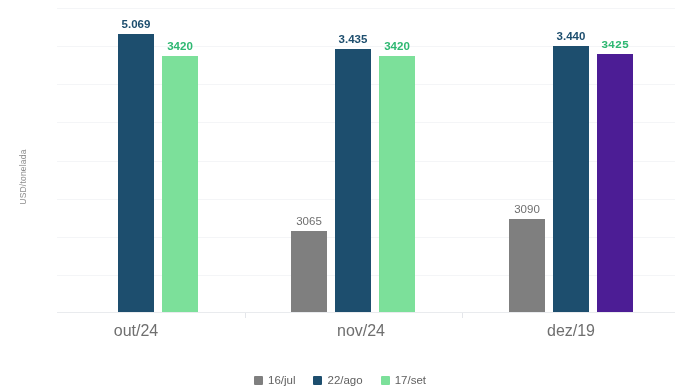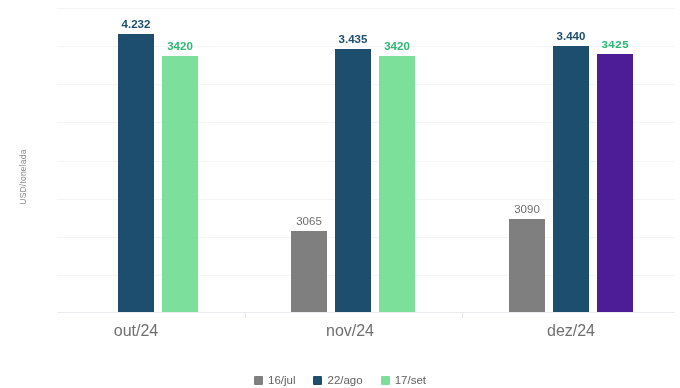--- a/index.html
+++ b/index.html
@@ -138,21 +138,21 @@
         <div class="gridline" style="top: 38.125px;"></div>
         <div class="gridline" style="top: 76.25px;"></div>
         <div class="gridline" style="top: 114.375px;"></div>
         <div class="gridline" style="top: 152.5px;"></div>
         <div class="gridline" style="top: 190.625px;"></div>
         <div class="gridline" style="top: 228.75px;"></div>
         <div class="gridline" style="top: 266.875px;"></div>
       </div>
     <div class="bars" id="bars">
         <div class="bar s1" style="left: 61px; width: 36px; height: 277.944px; background: rgb(29, 78, 110);">
-          <span class="bar-label">4.232</span>
+          <span class="bar-label">5.069</span>
         </div>
         <div class="bar s2" style="left: 105px; width: 36px; height: 255.806px; background: rgb(124, 224, 154);">
           <span class="bar-label">3420</span>
         </div>
         <div class="bar s0" style="left: 234px; width: 36px; height: 81.1694px; background: rgb(127, 127, 127);">
           <span class="bar-label">3065</span>
         </div>
         <div class="bar s1" style="left: 278px; width: 36px; height: 263.185px; background: rgb(29, 78, 110);">
           <span class="bar-label">3.435</span>
         </div>
@@ -171,22 +171,22 @@
       </div>
     <div class="baseline"></div>
     <div id="ticks">
         <div class="group-tick" style="left: 187.5px;"></div>
         <div class="group-tick" style="left: 405px;"></div>
       </div>
   </div>
 
   <div class="x-labels" id="x-labels">
       <div class="x-label" style="left: 79px;">out/24</div>
-      <div class="x-label" style="left: 293px;">nov/24</div>
-      <div class="x-label" style="left: 514px;">dez/24</div>
+      <div class="x-label" style="left: 304px;">nov/24</div>
+      <div class="x-label" style="left: 514px;">dez/19</div>
     </div>
 
   <div class="legend" id="legend">
       <div class="legend-item">
         <span class="legend-swatch" style="background: rgb(127, 127, 127);"></span>
         <span class="legend-label">16/jul</span>
       </div>
       <div class="legend-item">
         <span class="legend-swatch" style="background: rgb(29, 78, 110);"></span>
         <span class="legend-label">22/ago</span>

